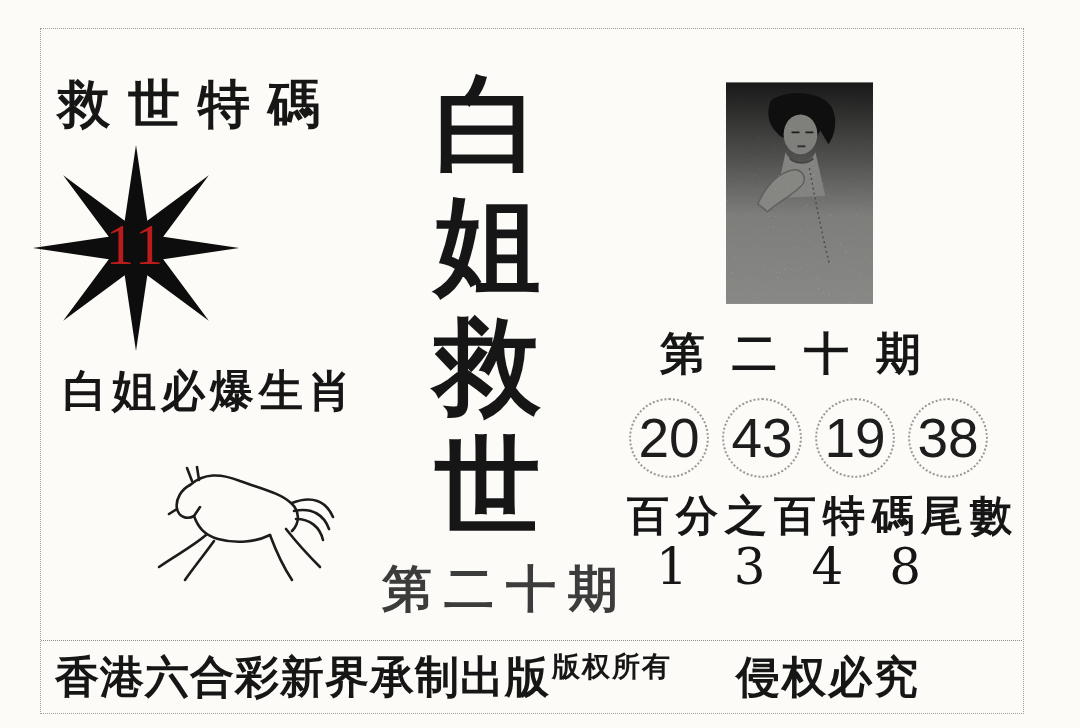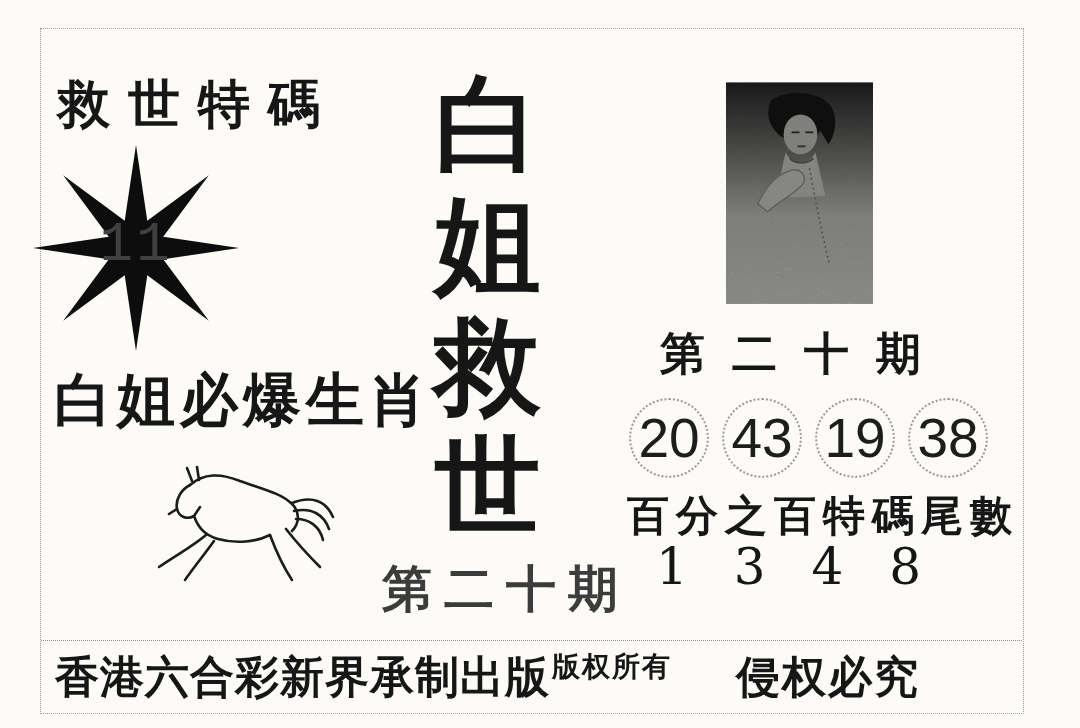--- a/index.html
+++ b/index.html
@@ -17,24 +17,24 @@
   }
   .abs{position:absolute;white-space:nowrap;}
   
   .h-special{left:58px;top:70px;font-size:52px;font-weight:bold;letter-spacing:18px;}
   .star{position:absolute;width:216px;height:216px;}
   .star1{left:28px;top:140px;}
   .star2{left:155px;top:147px;}
   .star svg{position:absolute;left:0;top:0;}
   .star-num{
     position:absolute;left:50%;top:50%;transform:translate(-50%,-54%);
-    color:#404040;font-family:Liberation Mono, monospace;
+    color:#b91c1c;font-family:Liberation Serif, serif;
     font-size:56px;font-weight:400;letter-spacing:3px;
   }
-  .subheading{left:54px;top:362px;font-size:58px;font-weight:bold;letter-spacing:5px;}
+  .subheading{left:63px;top:362px;font-size:44px;font-weight:bold;letter-spacing:5px;}
   .horse{left:128px;top:442px;width:210px;height:152px;}
   
   .vtitle{
     position:absolute;left:400px;top:66px;width:175px;
     display:flex;flex-direction:column;align-items:center;
     font-size:106px;font-weight:bold;line-height:1.14;
   }
   .issue{left:334px;top:556px;font-size:50px;font-weight:bold;letter-spacing:12px;color:#3c3c3c;margin-left:48px;}
   
   .photo{left:726px;top:82px;width:147px;height:222px;}

